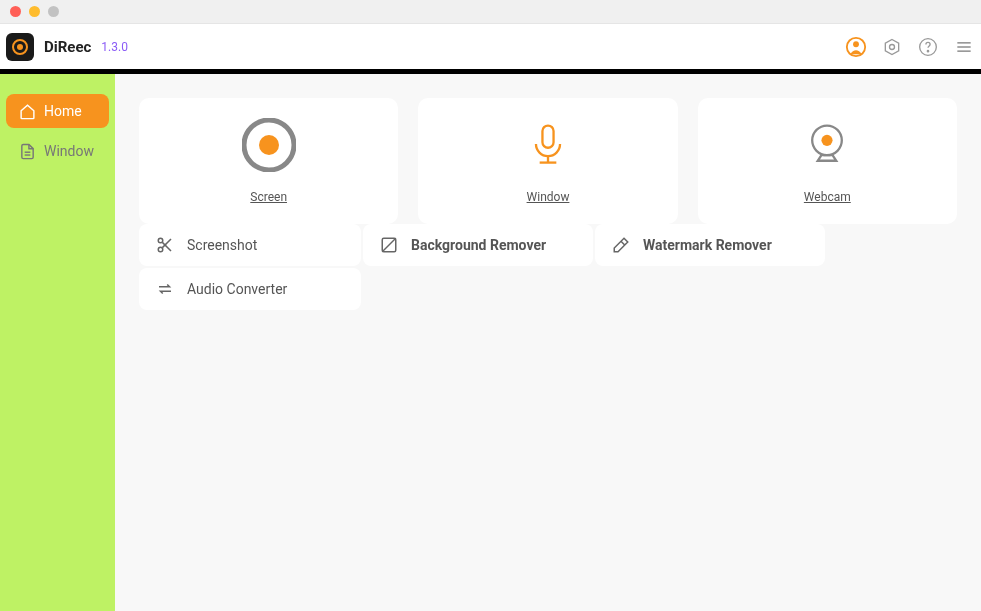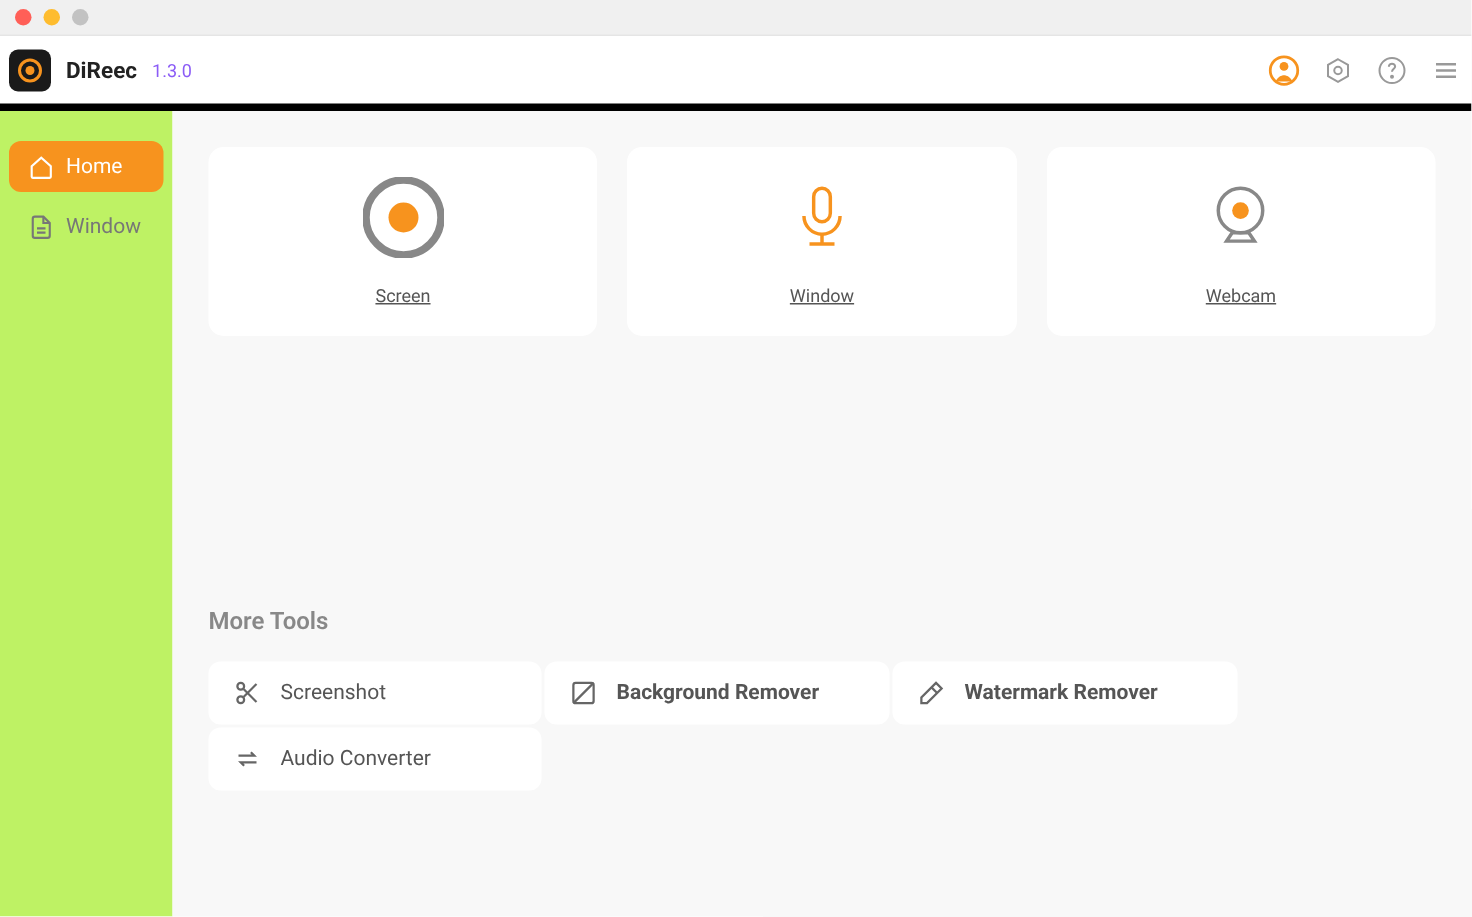--- a/index.html
+++ b/index.html
@@ -298,21 +298,20 @@
           <svg width="50" height="50" viewBox="0 0 54 54" fill="none" stroke="#888" stroke-width="2.5">
             <circle cx="27" cy="22" r="16"></circle>
             <circle cx="27" cy="22" r="6" fill="#f7931e" stroke="none"></circle>
             <path d="M17 44 h20 l-4 -6 h-12 z" fill="none"></path>
           </svg>
         </div>
         <div class="card-label">Webcam</div>
       </div>
     </div>
 
-    <div class="more-tools-title">More Tools</div>
 
     <div class="tools-grid">
       <div class="tool-pill">
         <span class="tool-icon">
           <svg width="18" height="18" viewBox="0 0 24 24" fill="none" stroke="#666" stroke-width="2">
             <circle cx="6" cy="6" r="3"></circle>
             <circle cx="6" cy="18" r="3"></circle>
             <line x1="20" y1="4" x2="8.5" y2="15.5"></line>
             <line x1="20" y1="20" x2="8.5" y2="8.5"></line>
           </svg>

